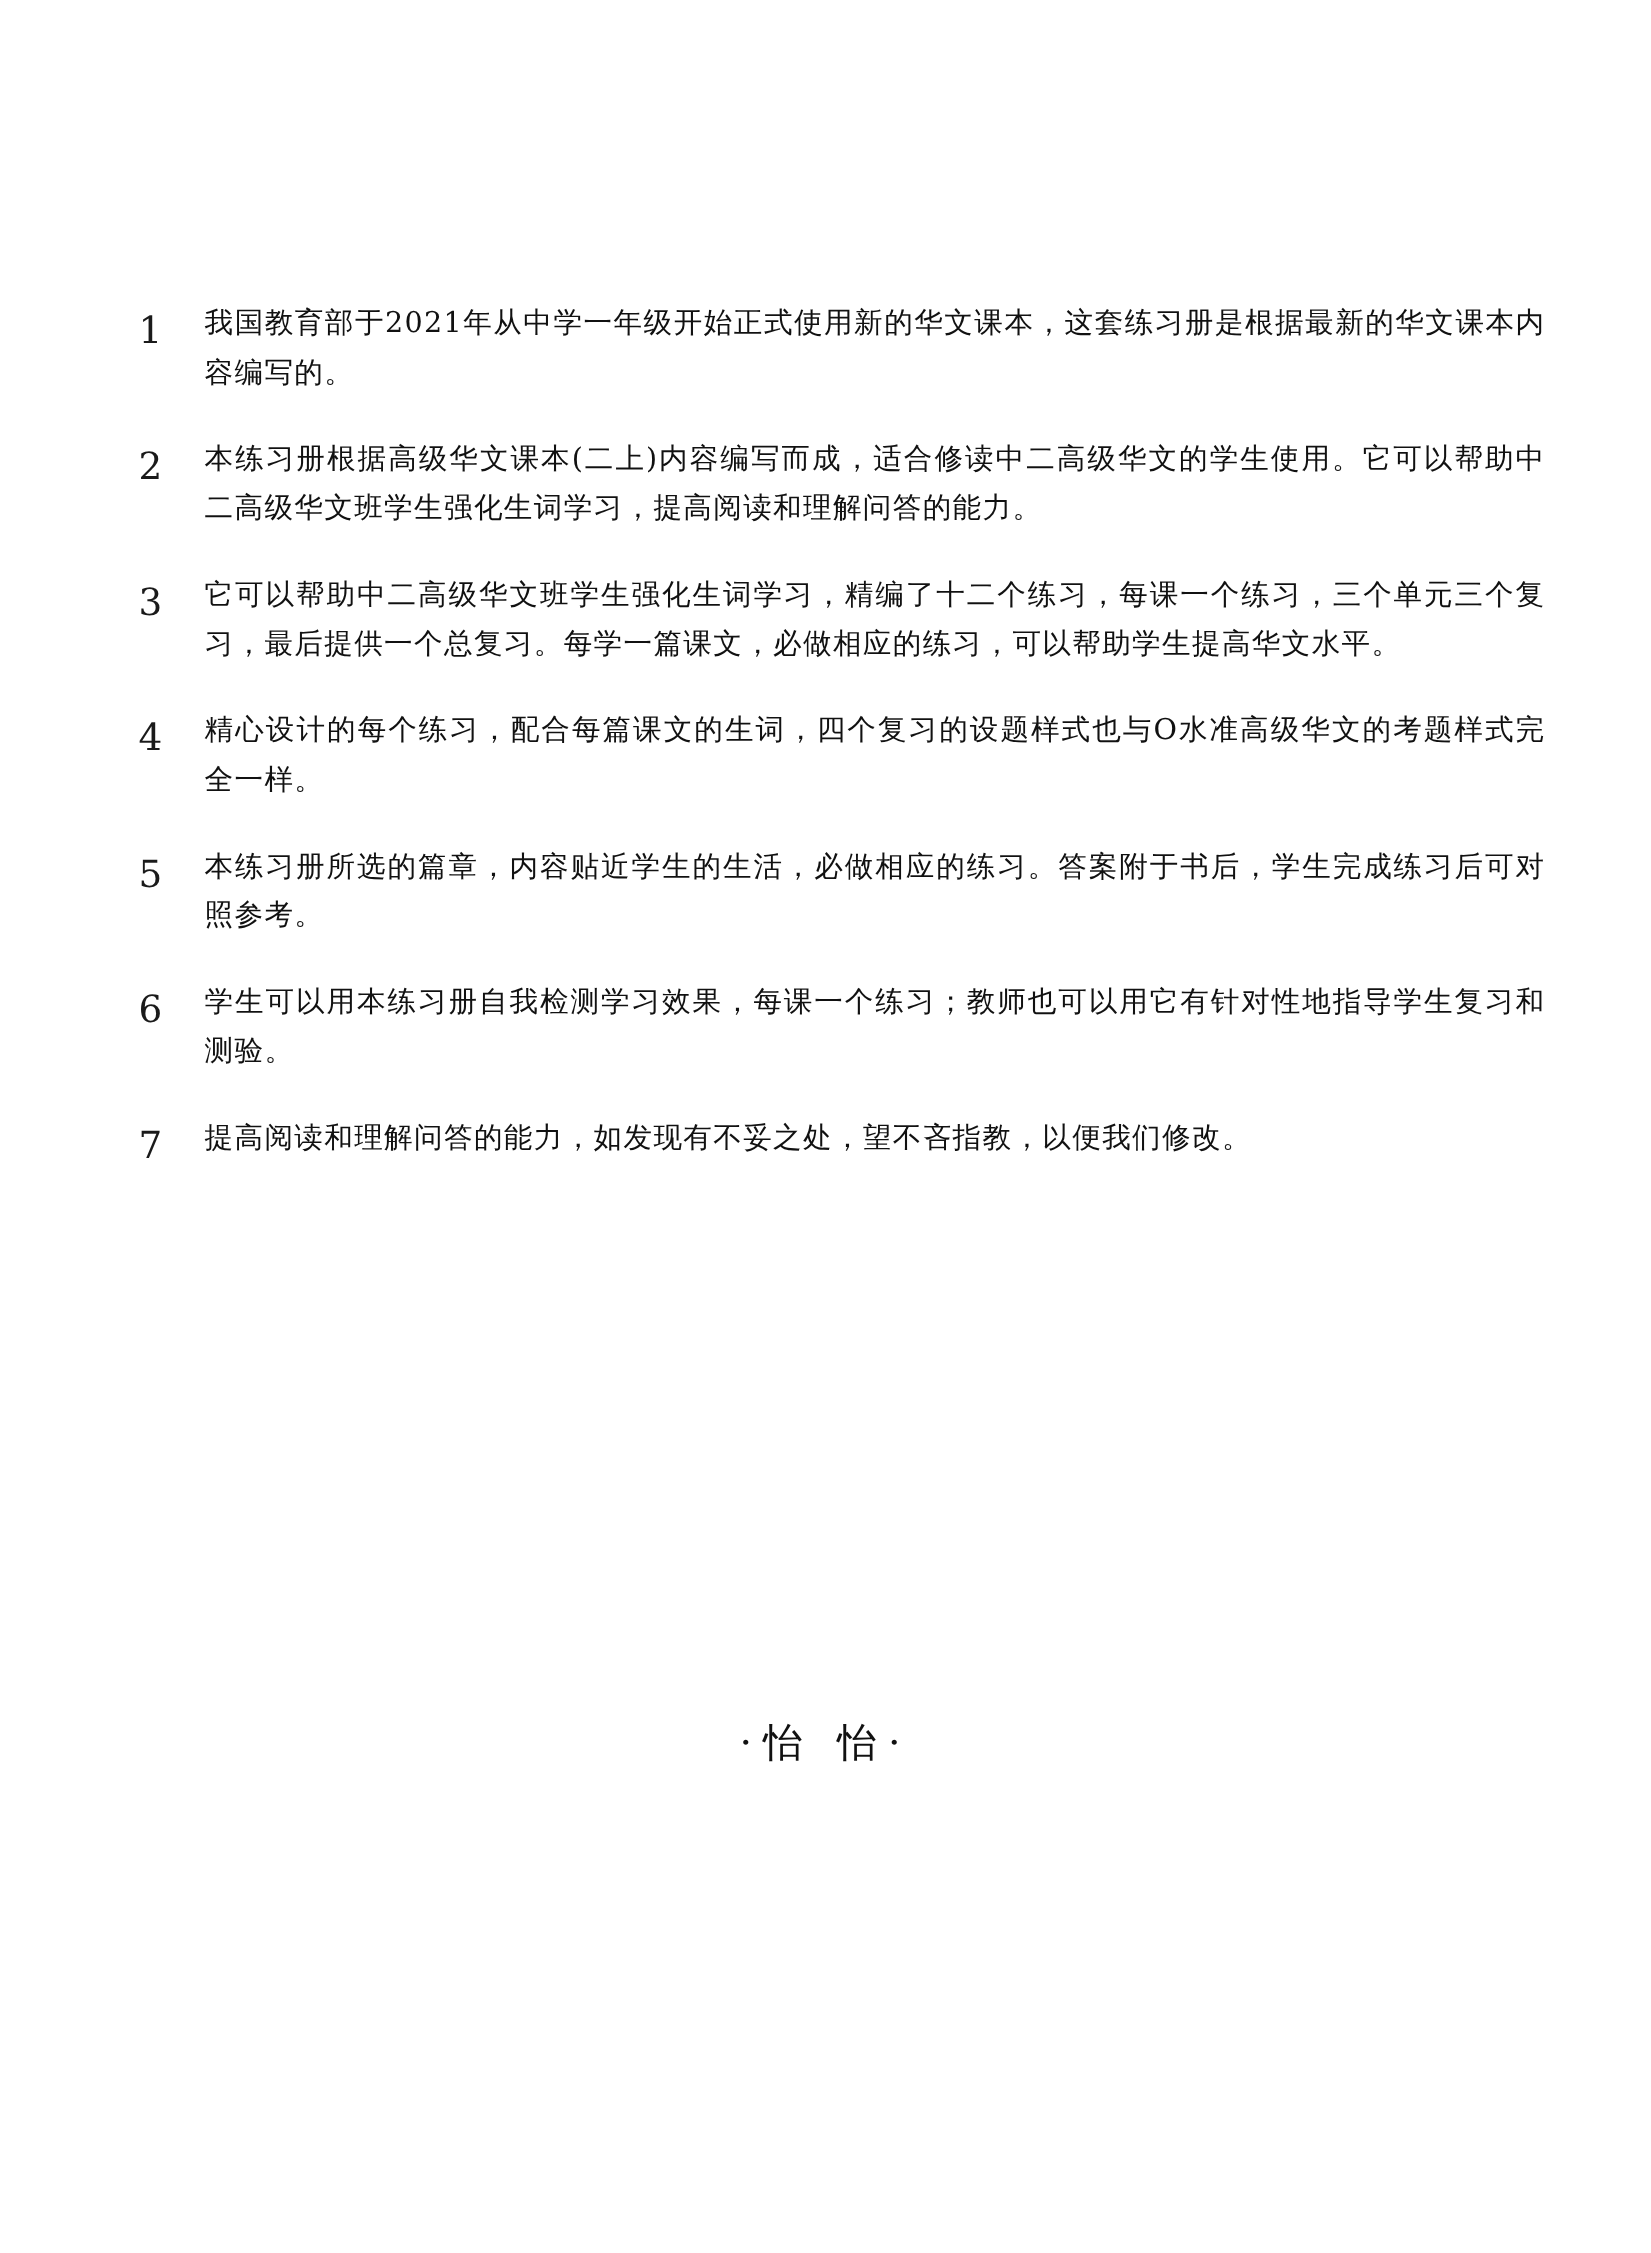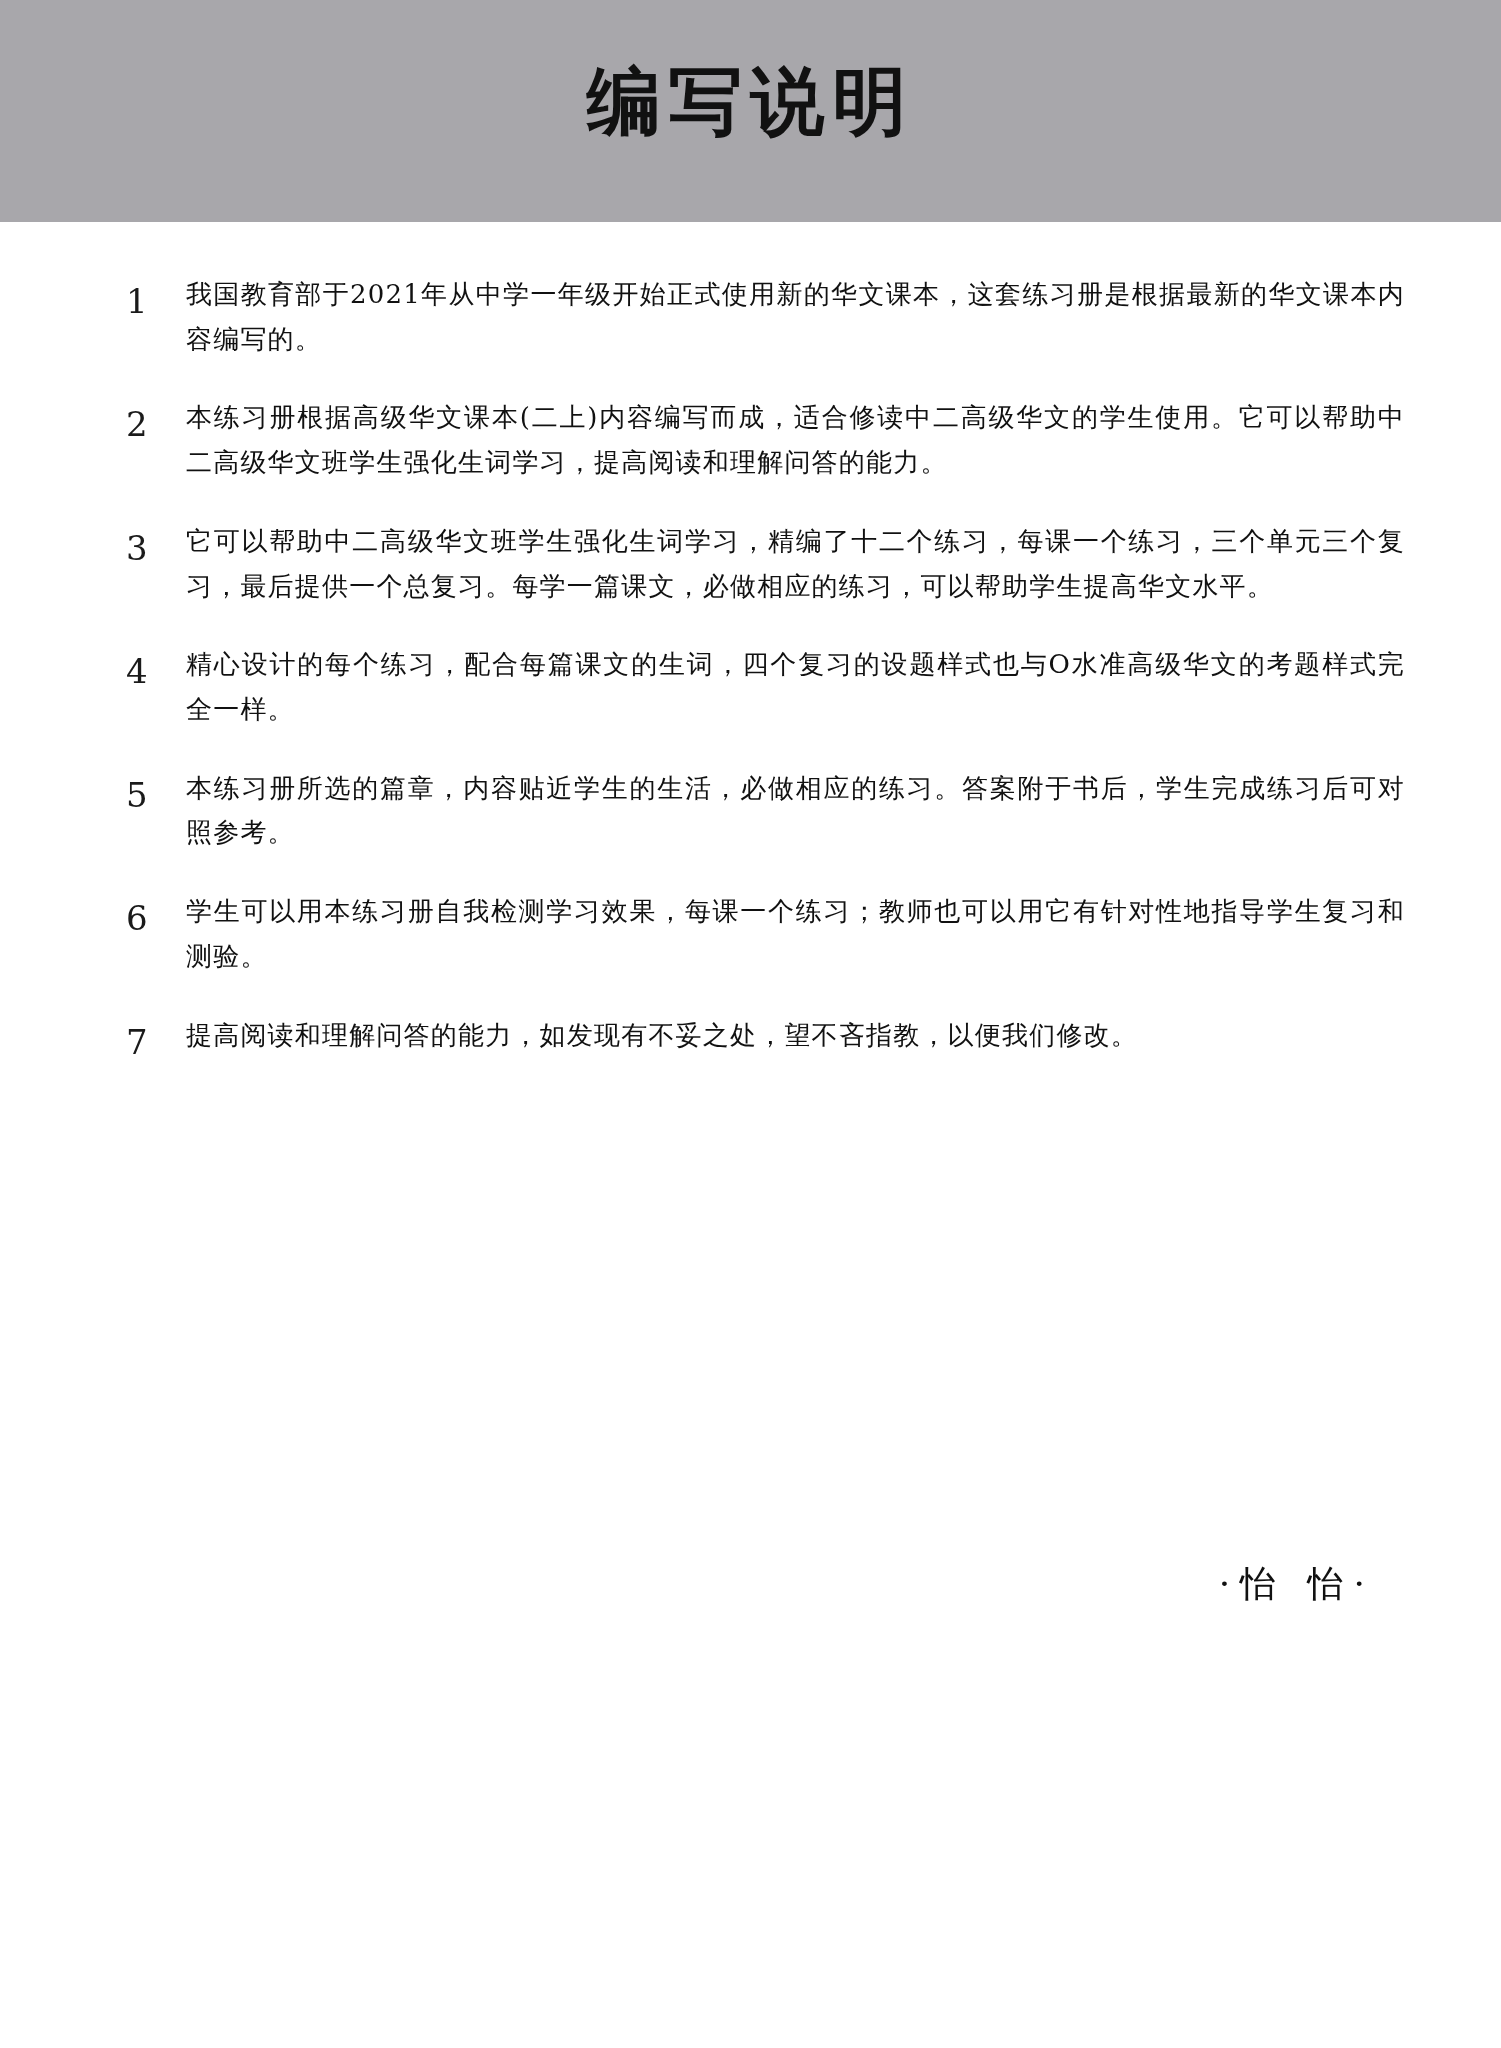--- a/index.html
+++ b/index.html
@@ -79,37 +79,33 @@
     letter-spacing: 1.2px;
     text-align: justify;
     text-justify: inter-ideograph;
     font-family: "DejaVu Serif", "Liberation Serif", serif;
   }
   .signature {
     position: absolute;
     top: 1560px;
     left: 0;
     width: 1501px;
-    padding-right: 126px;
     box-sizing: border-box;
-    text-align: right;
+    text-align: center;
     font-size: 36px;
     letter-spacing: 10px;
     color: #111111;
     font-family: "DejaVu Serif", "Liberation Serif", serif;
   }
 </style>
 </head>
 <body>
 
 <div class="page">
 
-  <div class="header-band">
-    <h1 class="header-title">编写说明</h1>
-  </div>
 
   <div class="content">
 
     <div class="para">
       <div class="para-num">1</div>
       <div class="para-text">我国教育部于2021年从中学一年级开始正式使用新的华文课本，这套练习册是根据最新的华文课本内容编写的。</div>
     </div>
 
     <div class="para">
       <div class="para-num">2</div>

